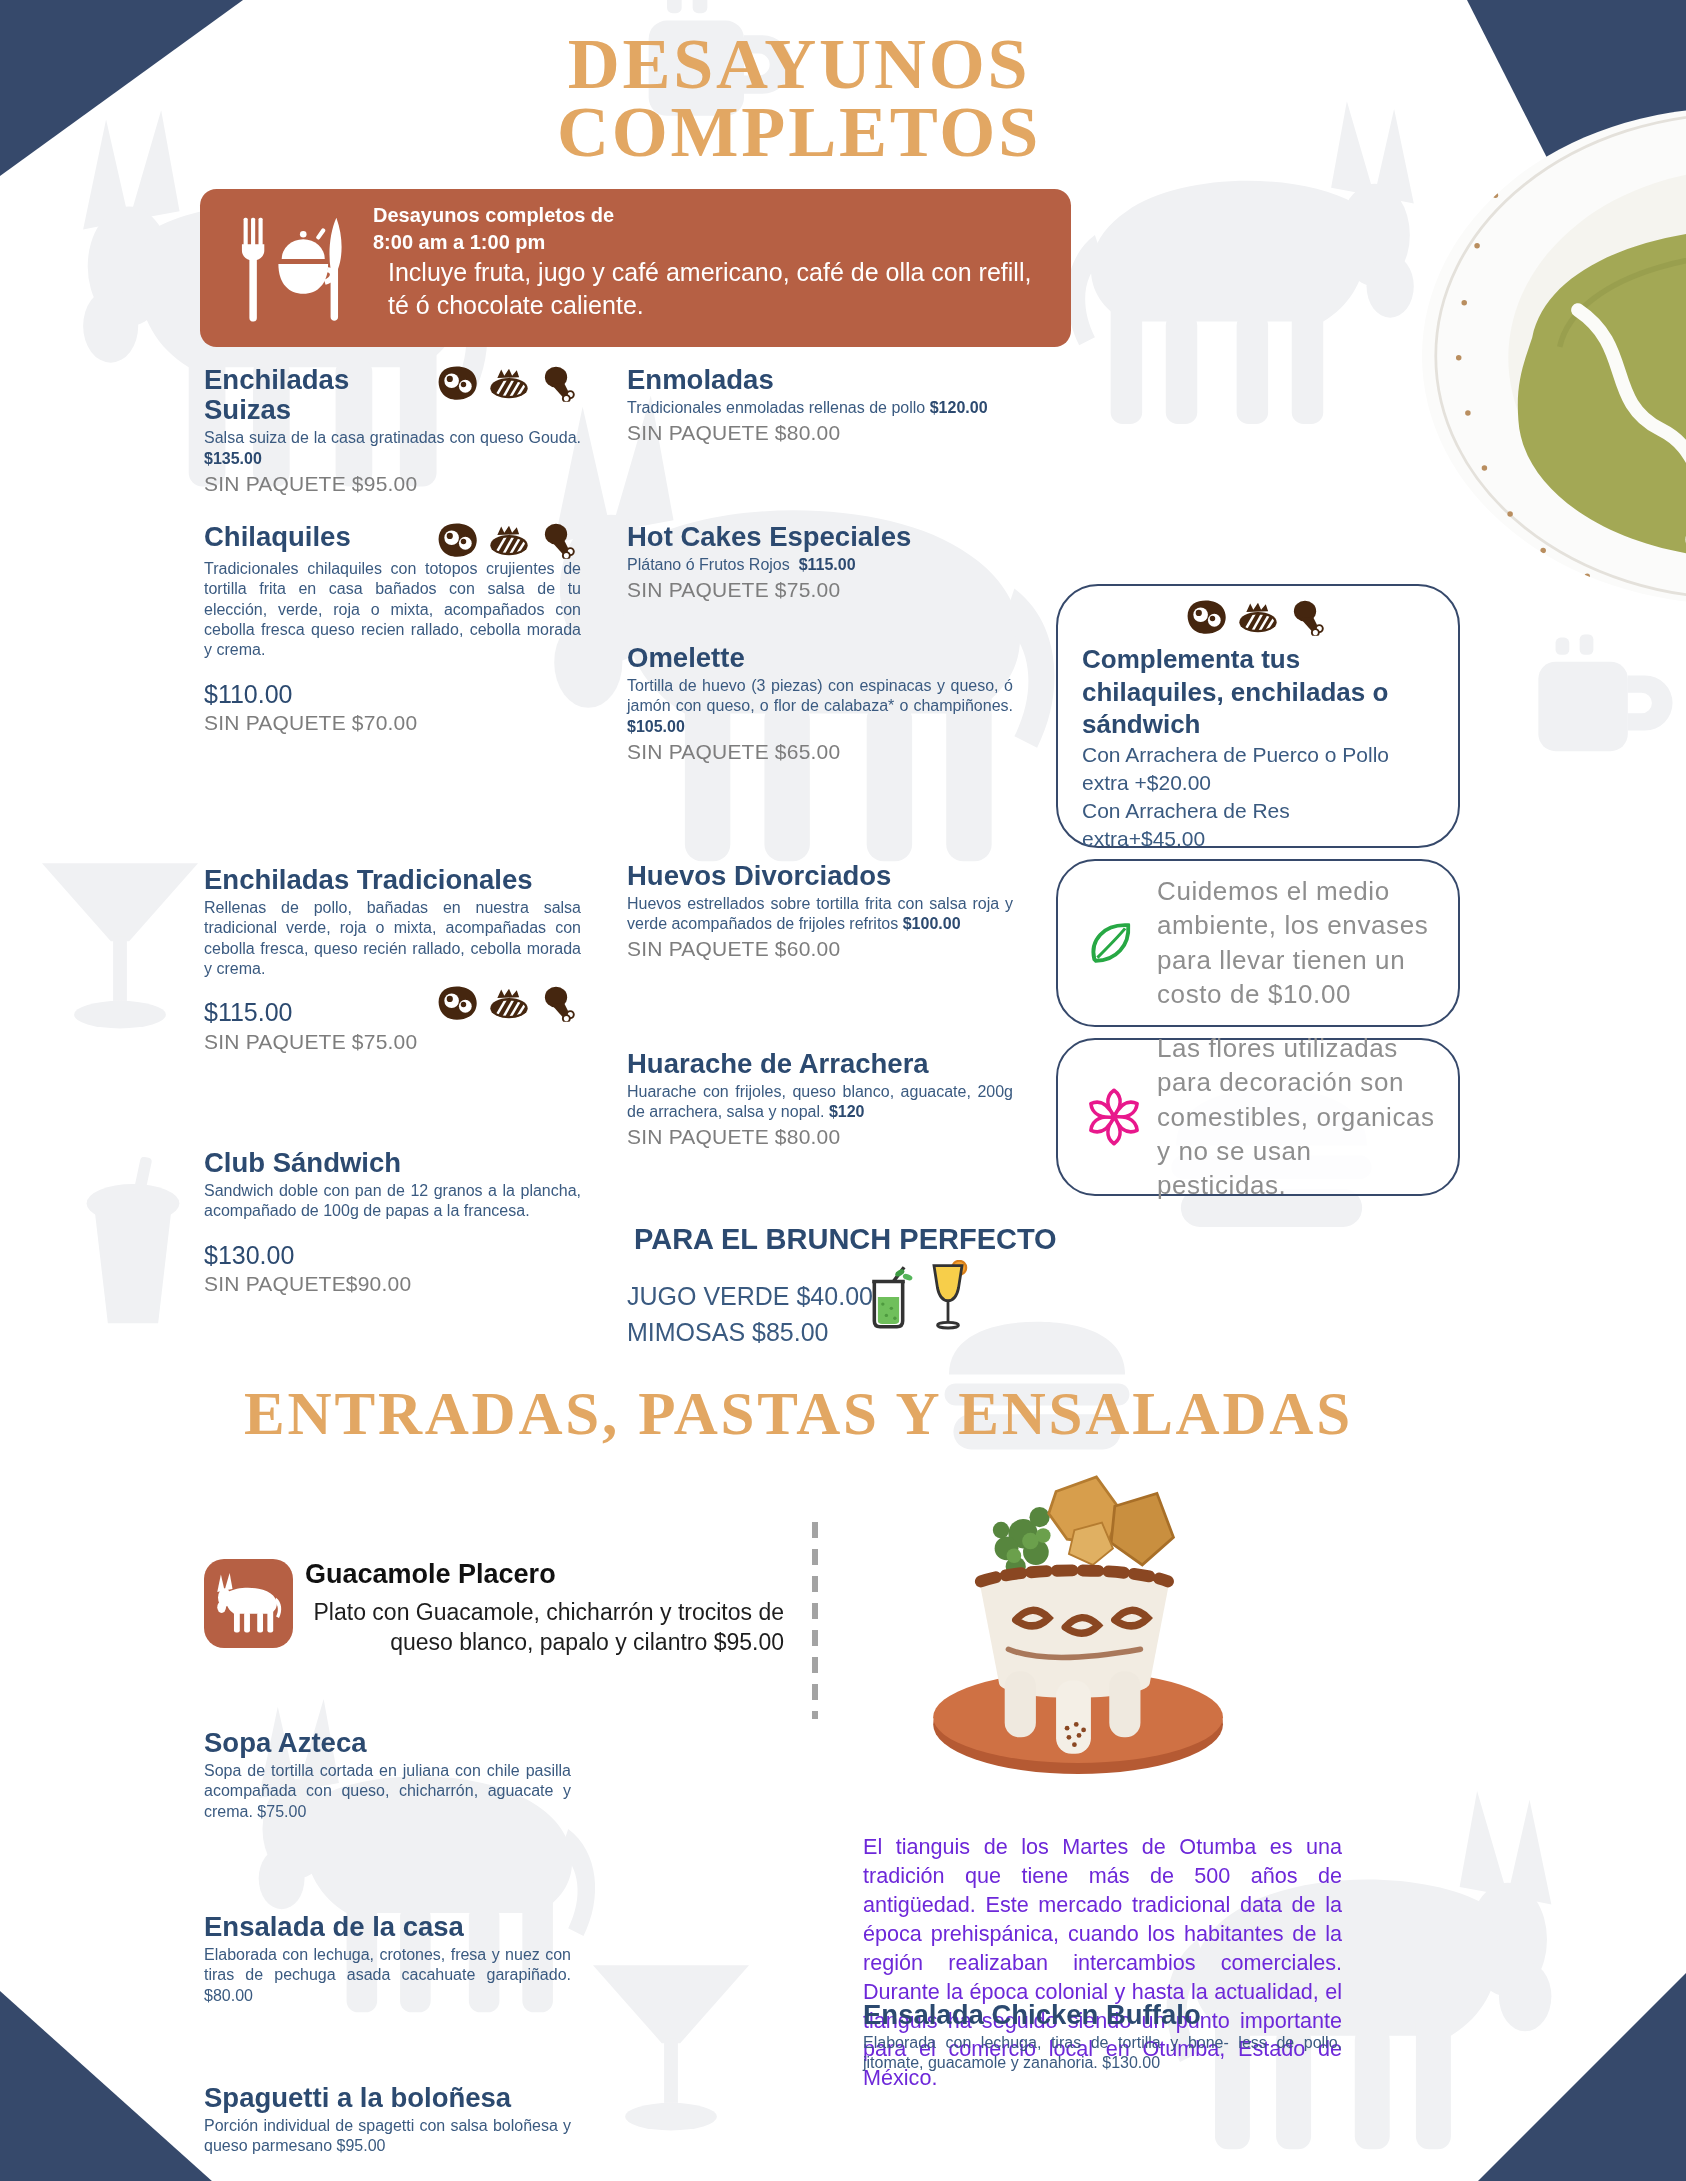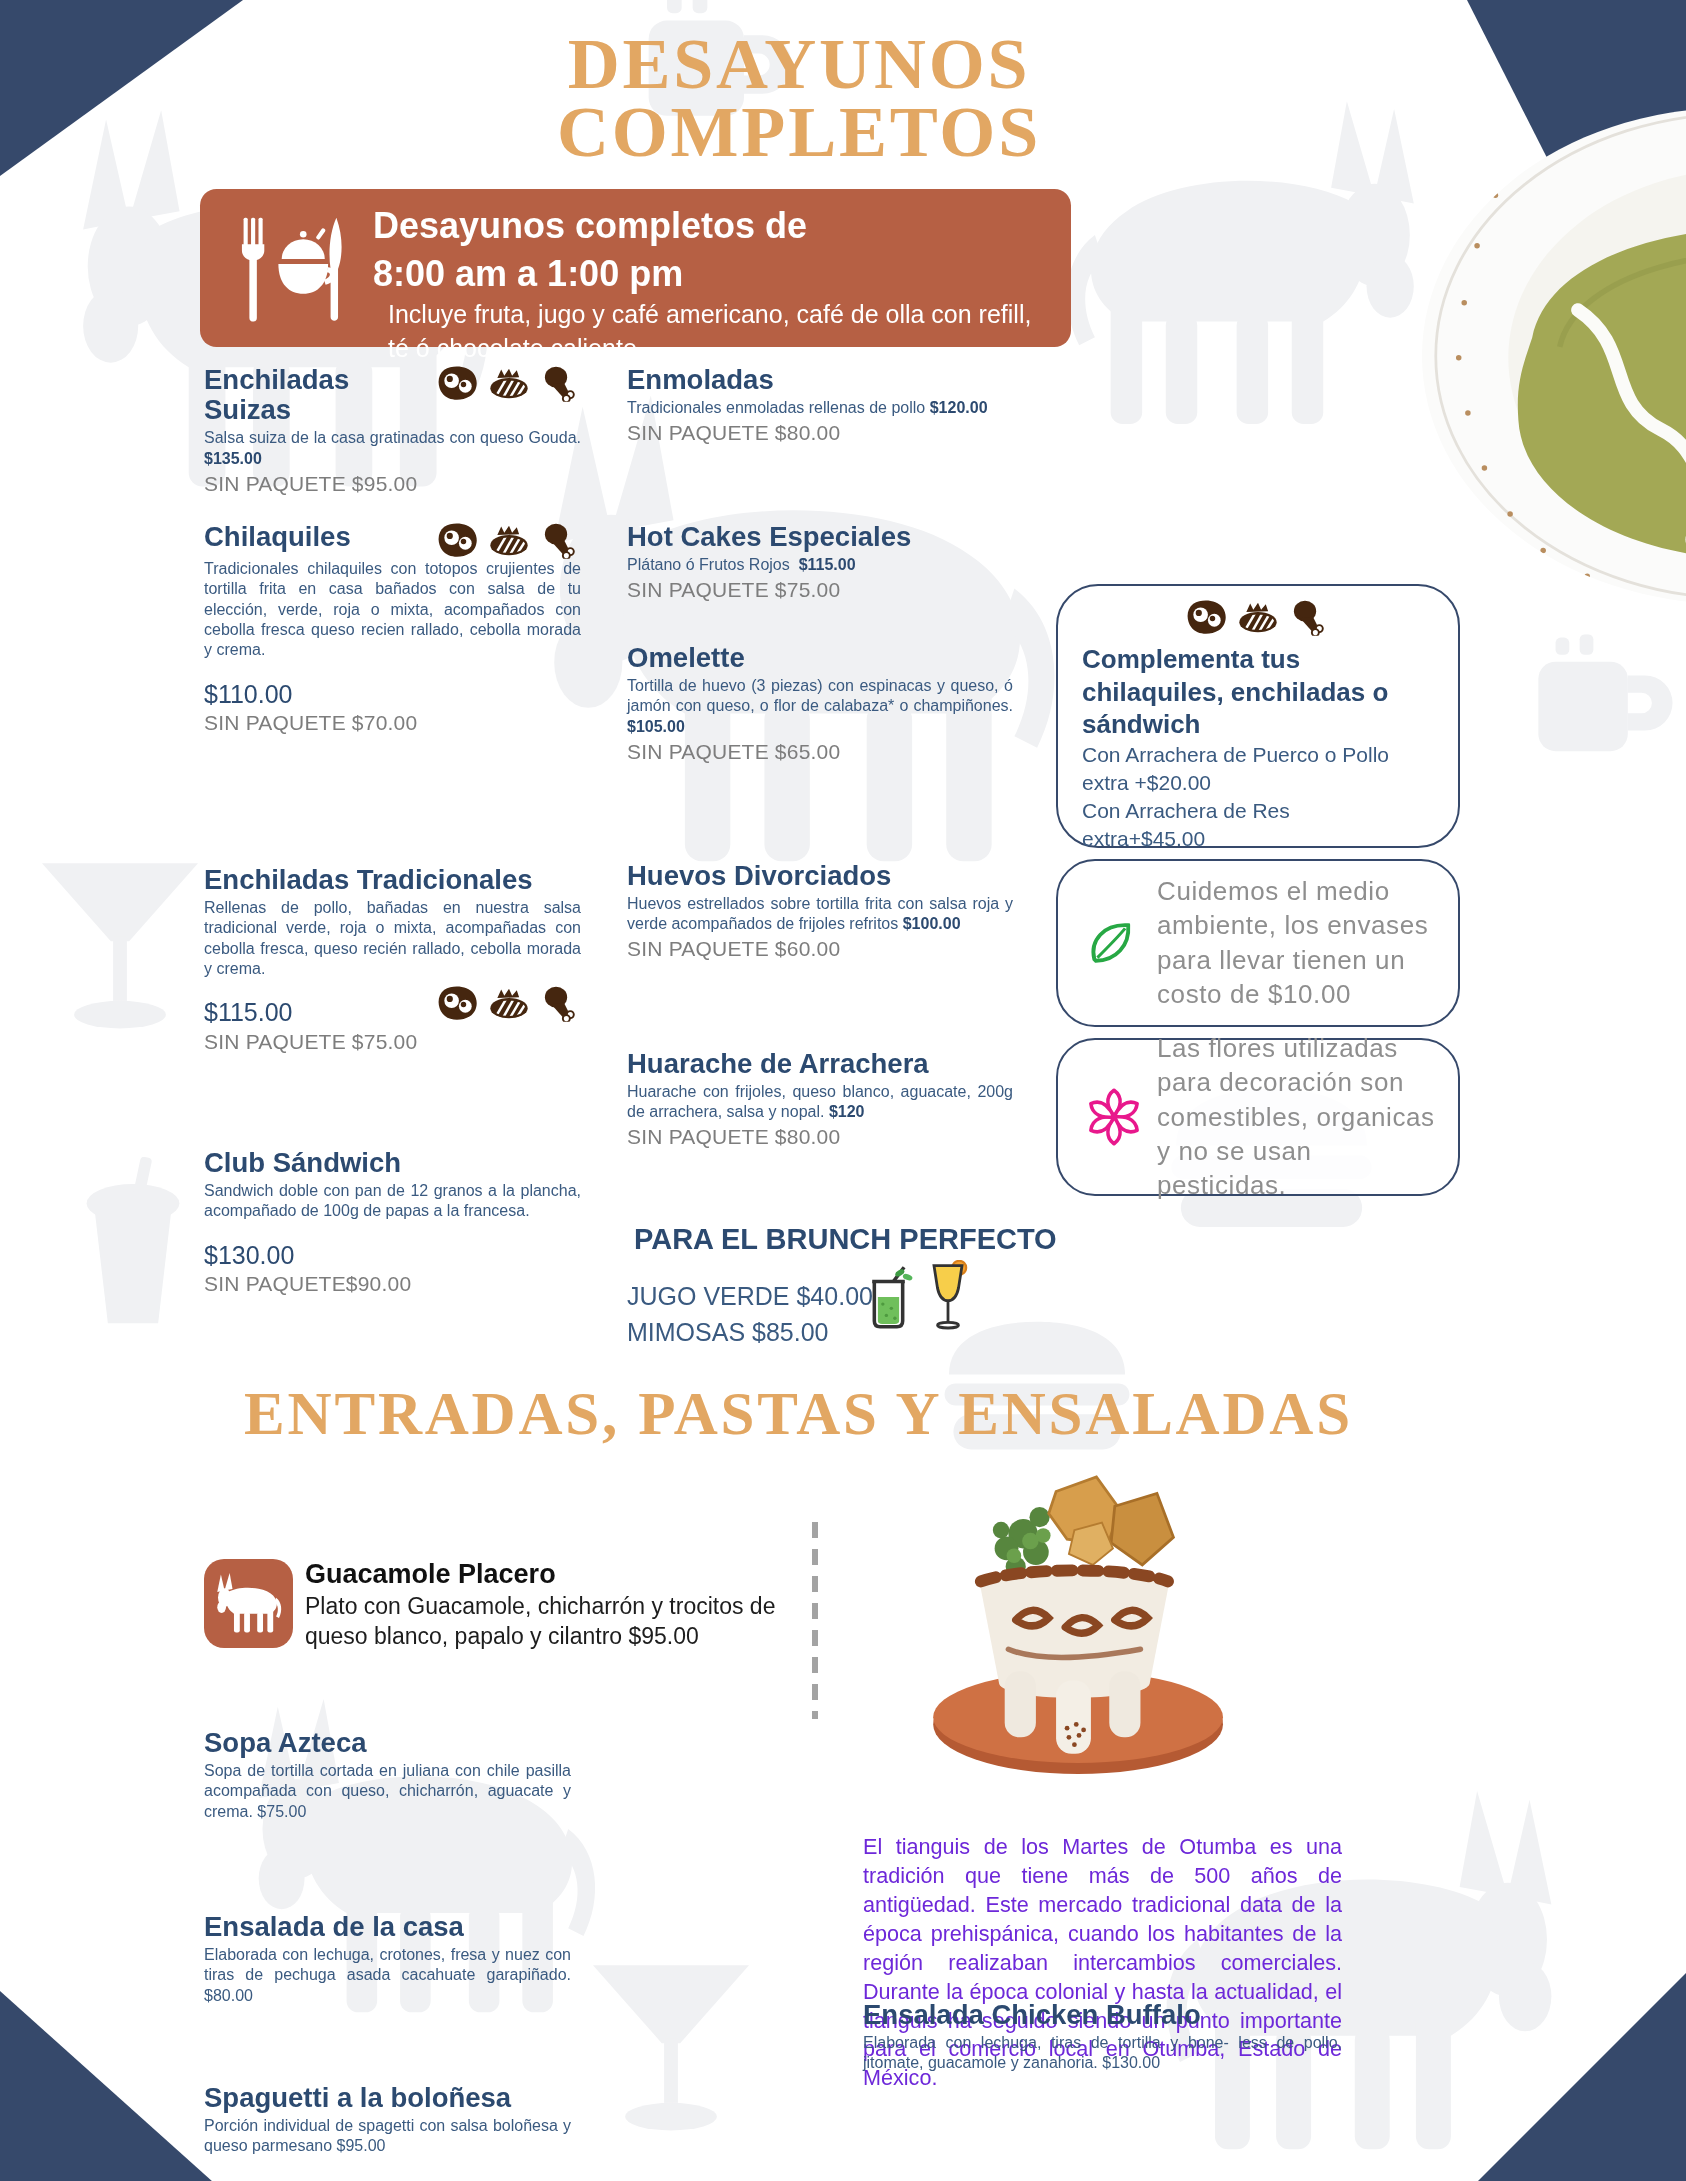--- a/index.html
+++ b/index.html
@@ -22,21 +22,21 @@
   }
   .title-main{left:257px;top:31px;width:1084px;font-size:72px;line-height:0.94;}
   .title-entradas{left:110px;top:1383px;width:1377px;font-size:61px;line-height:1;}
   
   .info-box{
     position:absolute;z-index:3;left:200px;top:189px;width:871px;height:158px;
     background:#B66044;border-radius:16.5px;color:#fff;
   }
   .info-box .ib-icon{position:absolute;left:27.5px;top:22px;width:119px;height:116px;}
   .info-box .ib-text{position:absolute;left:173px;top:13px;right:22px;line-height:1.34;}
-  .ib-b{font-weight:700;font-size:36px;}
+  .ib-b{font-weight:700;font-size:20px;}
   .ib-r{font-size:25px;margin-left:15px;}
   
   .item{position:absolute;z-index:3;}
   .item h3{margin:0 0 2.8px 0;font-size:27.5px;font-weight:700;color:#2C4A70;line-height:1.1;}
   .item p{margin:0;font-size:16px;line-height:1.27;color:#3A5A80;text-align:justify;}
   .price{font-weight:700;color:#2C4A70;}
   .price-line{font-size:25px;font-weight:400;color:#2C4A70;margin-top:19px;}
   .sin{font-size:21px;color:#7D7D7D;margin-top:2.8px;letter-spacing:0.2px;}
   .head-row{display:flex;justify-content:space-between;align-items:flex-start;}
   .price-row{display:flex;justify-content:space-between;align-items:center;}
@@ -55,21 +55,21 @@
     font-size:26px;color:#8E8E8E;line-height:1.32;letter-spacing:0.6px;}
   
   .brunch-title{position:absolute;z-index:3;left:627px;top:1223px;font-size:29px;font-weight:700;color:#2C4A70;margin-left:7px;}
   .brunch-lines{position:absolute;z-index:3;left:627px;top:1278px;font-size:25px;color:#3A5A80;line-height:1.45;}
   .brunch-ic{position:absolute;z-index:3;display:flex;gap:13px;align-items:flex-end;left:863px;top:1260px;}
   
   .guac-ic{position:absolute;z-index:3;left:204px;top:1559px;width:89px;height:89px;background:#B66044;border-radius:20px;}
   .guac-ic svg{position:absolute;left:8.3px;top:13.8px;width:73px;height:61px;fill:#ffffff;}
   .guac-text{position:absolute;z-index:3;left:305px;top:1559px;width:487px;color:#1D1D1D;}
   .guac-text h3{margin:0 0 1.8px 0;font-size:27px;font-weight:700;color:#111;}
-  .guac-text p{margin:0;font-size:23px;line-height:1.3;color:#1D1D1D;text-align:left;}
+  .guac-text p{margin:8px;font-size:23px;line-height:1.3;color:#1D1D1D;text-align:right;}
   
   .tianguis{position:absolute;z-index:3;left:863px;top:1789px;width:479px;
     font-size:21.6px;line-height:1.34;color:#6d28d9;text-align:justify;margin-top:44px;}
   
   .dash{position:absolute;z-index:3;left:812px;top:1522px;width:6.4px;height:197px;
     background:repeating-linear-gradient(#A3A3A3 0 15.6px,transparent 15.6px 27px);}
   
   .plate{position:absolute;z-index:2;left:1422px;top:108px;width:615px;height:496px;border-radius:50%;overflow:hidden;background:#FBFBFA;}
   .molca{position:absolute;z-index:3;left:920px;top:1453px;width:307px;height:321px;}
   .defs{position:absolute;width:0;height:0;overflow:hidden;}

